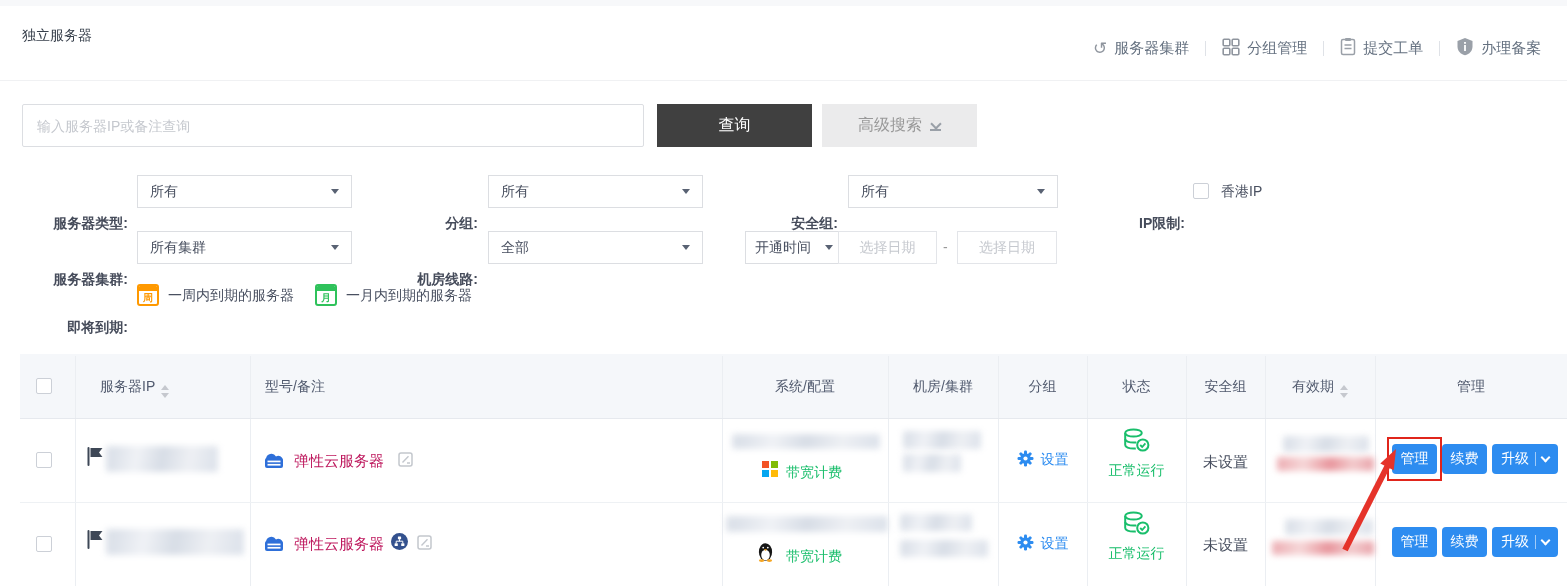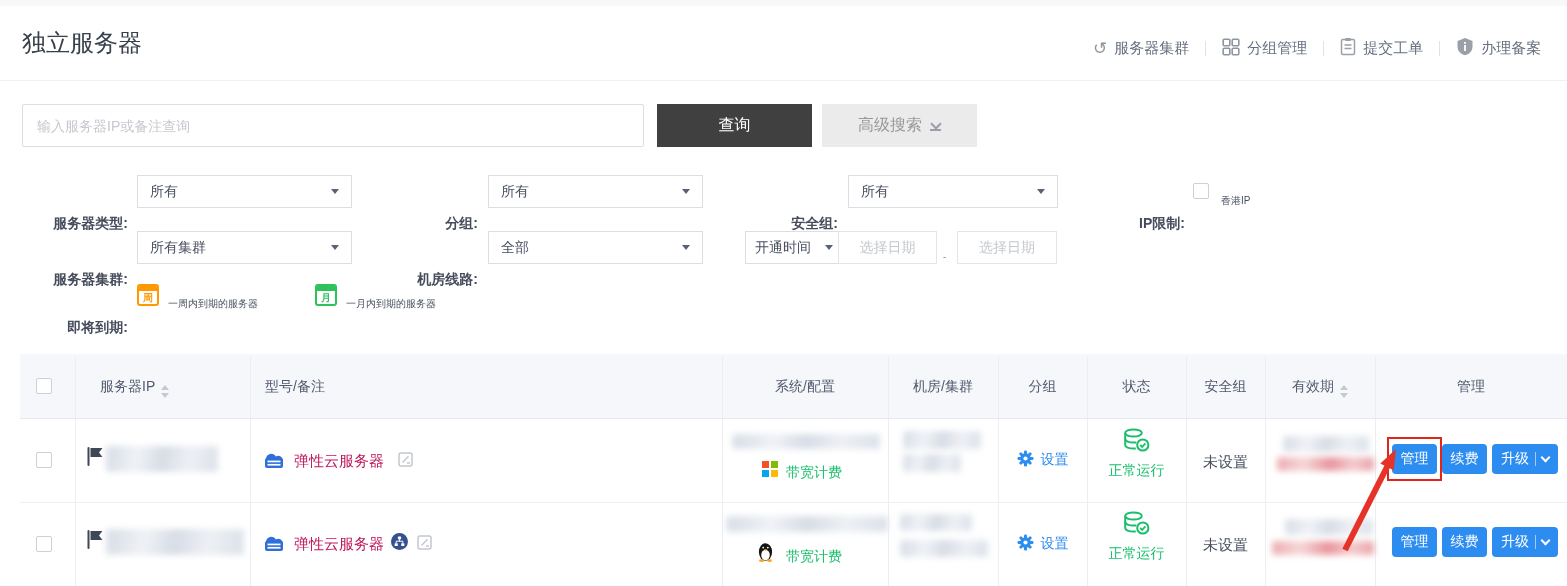--- a/index.html
+++ b/index.html
@@ -10,21 +10,21 @@
     background: #fff;
     font-family: "Liberation Sans", "DejaVu Sans", sans-serif;
     color: #495060;
   }
   .abs { position: absolute; }
 
   
   .topstrip { left:0; top:0; width:100%; height:6px; background:#f7f8fa; }
 
   
-  .page-title { left:22px; top:27px; font-size:24px; font-weight:500; color:#38404c; }
+  .page-title { left:22px; top:27px; font-size:14px; font-weight:500; color:#38404c; }
   .title-divider { left:0; top:80px; width:100%; height:1px; background:#f0f1f3; }
 
   
   .hlinks { left:1093px; top:34px; height:28px; display:flex; align-items:center; white-space:nowrap; }
   .hlink { display:flex; align-items:center; gap:7px; font-size:15px; color:#657180; cursor:pointer; }
   .hlink .glyph { font-size:17px; color:#8f959e; line-height:1; }
   .hl-div { width:1px; height:15px; background:#dfe2e7; margin:0 16px; }
 
   
   .search-input {
@@ -55,21 +55,21 @@
     display:flex; align-items:center; justify-content:space-between;
     padding:0 12px; font-size:14px; color:#495060;
   }
   .caret { width:0; height:0; border-left:4px solid transparent; border-right:4px solid transparent; border-top:5px solid #596273; }
   .cb { width:16px; height:16px; border:1px solid #ccd0d7; border-radius:2px; background:#fff; cursor:pointer; }
   .dateinput {
     height:33px; border:1px solid #e3e5e9; background:#fff; cursor:pointer;
     display:flex; align-items:center; justify-content:center;
     font-size:14px; color:#c5c8ce;
   }
-  .plain-label { font-size:10px; color:#495060; line-height:33px;margin-top:9px; }
+  .plain-label { font-size:14px; color:#495060; line-height:33px; }
 
   
   .cal { width:22px; height:22px; border:2px solid var(--c); border-radius:3px; overflow:hidden; background:#fff; cursor:pointer; }
   .cal-top { display:block; height:5px; background:var(--c); }
   .cal-ch { display:block; text-align:center; font-size:10px; line-height:13px; color:var(--c); font-weight:bold; font-style:normal; }
 
   
   .thead-bg { left:20px; right:0; top:354px; height:64px; background:#f5f7fa; }
   .vline { top:356px; bottom:0; width:1px; background:#ebeef2; }
   .hline { left:20px; right:0; height:1px; }

